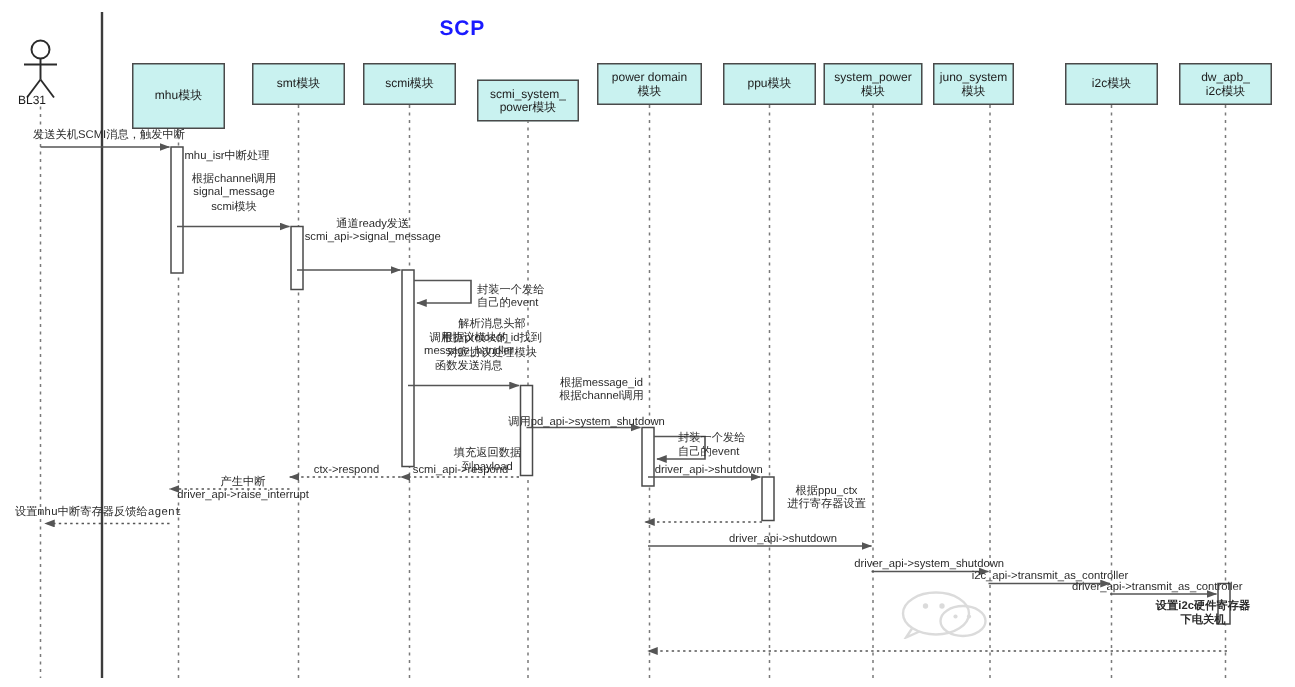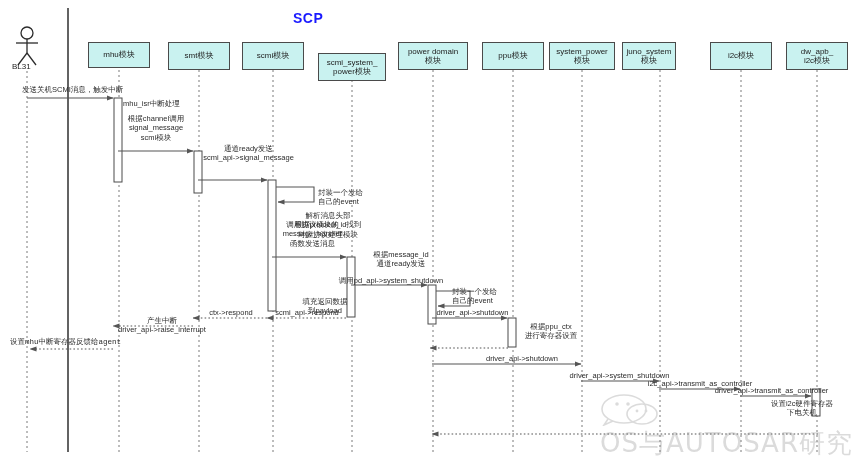--- a/index.html
+++ b/index.html
@@ -140,21 +140,21 @@
         <line x1="740" y1="396" x2="811" y2="396" stroke="#555555" stroke-width="1.1" marker-end="url(#arrow-solid)"></line>
         <line x1="818" y1="434" x2="432" y2="434" stroke="#555555" stroke-width="1.1" marker-end="url(#arrow-solid)" stroke-dasharray="1.6,2.2"></line>
       </g>
   </svg>
 
   <div class="diagram-title" style="left:293px; top:10px;">SCP</div>
 
   <div class="actor-label" style="left:12px; top:62px;">BL31</div>
 
   <div id="participants-layer">
-      <div class="participant-box" style="left: 88px; top: 42px; width: 62px; height: 26px; background: rgb(201, 242, 240); border-color: rgb(74, 74, 74);">
+      <div class="participant-box" style="left: 88px; top: 42px; width: 62px; height: 44px; background: rgb(201, 242, 240); border-color: rgb(74, 74, 74);">
         <span class="participant-label">mhu模块</span>
       </div>
       <div class="participant-box" style="left: 168px; top: 42px; width: 62px; height: 28px; background: rgb(201, 242, 240); border-color: rgb(74, 74, 74);">
         <span class="participant-label">smt模块</span>
       </div>
       <div class="participant-box" style="left: 242px; top: 42px; width: 62px; height: 28px; background: rgb(201, 242, 240); border-color: rgb(74, 74, 74);">
         <span class="participant-label">scmi模块</span>
       </div>
       <div class="participant-box" style="left: 318px; top: 42px; width: 68px; height: 28px; background: rgb(201, 242, 240); border-color: rgb(74, 74, 74); margin-top: 11px;">
         <span class="participant-label">scmi_system_
@@ -192,48 +192,47 @@
 scmi_api-&gt;signal_message</div>
       <div class="msg-label left" style="left: 318px; top: 188px; width: 62px;">封装一个发给
 自己的event</div>
       <div class="msg-label" style="left: 278px; top: 211px; width: 100px;">解析消息头部
 根据protocol_id找到
 对应协议处理模块</div>
       <div class="msg-label" style="left: 270px; top: 220px; width: 85px;">调用协议模块的
 message_handler
 函数发送消息</div>
       <div class="msg-label" style="left: 356px; top: 250px; width: 90px;">根据message_id
-通道ready发送</div>
+根据channel调用</div>
       <div class="msg-label" style="left: 326px; top: 276px; width: 130px;">调用pd_api-&gt;system_shutdown</div>
       <div class="msg-label left" style="left: 452px; top: 287px; width: 62px;">封装一个发给
 自己的event</div>
       <div class="msg-label" style="left: 294px; top: 297px; width: 62px;">填充返回数据
 到payload</div>
       <div class="msg-label" style="left: 430px; top: 308px; width: 85px;">driver_api-&gt;shutdown</div>
       <div class="msg-label" style="left: 262px; top: 308px; width: 90px;">scmi_api-&gt;respond</div>
       <div class="msg-label" style="left: 196px; top: 308px; width: 70px;">ctx-&gt;respond</div>
       <div class="msg-label" style="left: 102px; top: 316px; width: 120px;">产生中断
 driver_api-&gt;raise_interrupt</div>
       <div class="msg-label" style="left: 516px; top: 322px; width: 70px;">根据ppu_ctx
 进行寄存器设置</div>
       <div class="msg-label left" style="left: 10px; top: 338px; width: 150px; font-family: Liberation Mono, monospace;">设置mhu中断寄存器反馈给agent</div>
       <div class="msg-label" style="left: 462px; top: 354px; width: 120px;">driver_api-&gt;shutdown</div>
       <div class="msg-label" style="left: 552px; top: 371px; width: 135px;">driver_api-&gt;system_shutdown</div>
       <div class="msg-label" style="left: 630px; top: 379px; width: 140px;">i2c_api-&gt;transmit_as_controller</div>
       <div class="msg-label" style="left: 694px; top: 386px; width: 155px;">driver_api-&gt;transmit_as_controller</div>
-      <div class="msg-label" style="left: 762px; top: 399px; width: 80px;">设置i2c硬件寄存器
+      <div class="msg-label" style="left: 762px; top: 399px; width: 80px; font-weight: bold;">设置i2c硬件寄存器
 下电关机</div>
     </div>
 
   <div class="watermark" style="left:600px; top:392px;">
     <svg width="60" height="34" viewBox="0 0 60 34" style="vertical-align:middle">
       <ellipse cx="24" cy="17" rx="22" ry="14" fill="none" stroke="#8a8a8a" stroke-width="1.6"></ellipse>
       <circle cx="17" cy="12" r="1.8" fill="#8a8a8a"></circle>
       <circle cx="28" cy="12" r="1.8" fill="#8a8a8a"></circle>
       <path d="M8 27 L4 33 L13 29" fill="none" stroke="#8a8a8a" stroke-width="1.6"></path>
       <ellipse cx="42" cy="22" rx="15" ry="10" fill="none" stroke="#8a8a8a" stroke-width="1.6"></ellipse>
       <circle cx="37" cy="19" r="1.4" fill="#8a8a8a"></circle>
       <circle cx="46" cy="19" r="1.4" fill="#8a8a8a"></circle>
     </svg>
-    <span class="wm-text">OS与AUTOSAR研究</span>
   </div>
 
 </div>
 
 </body></html>

